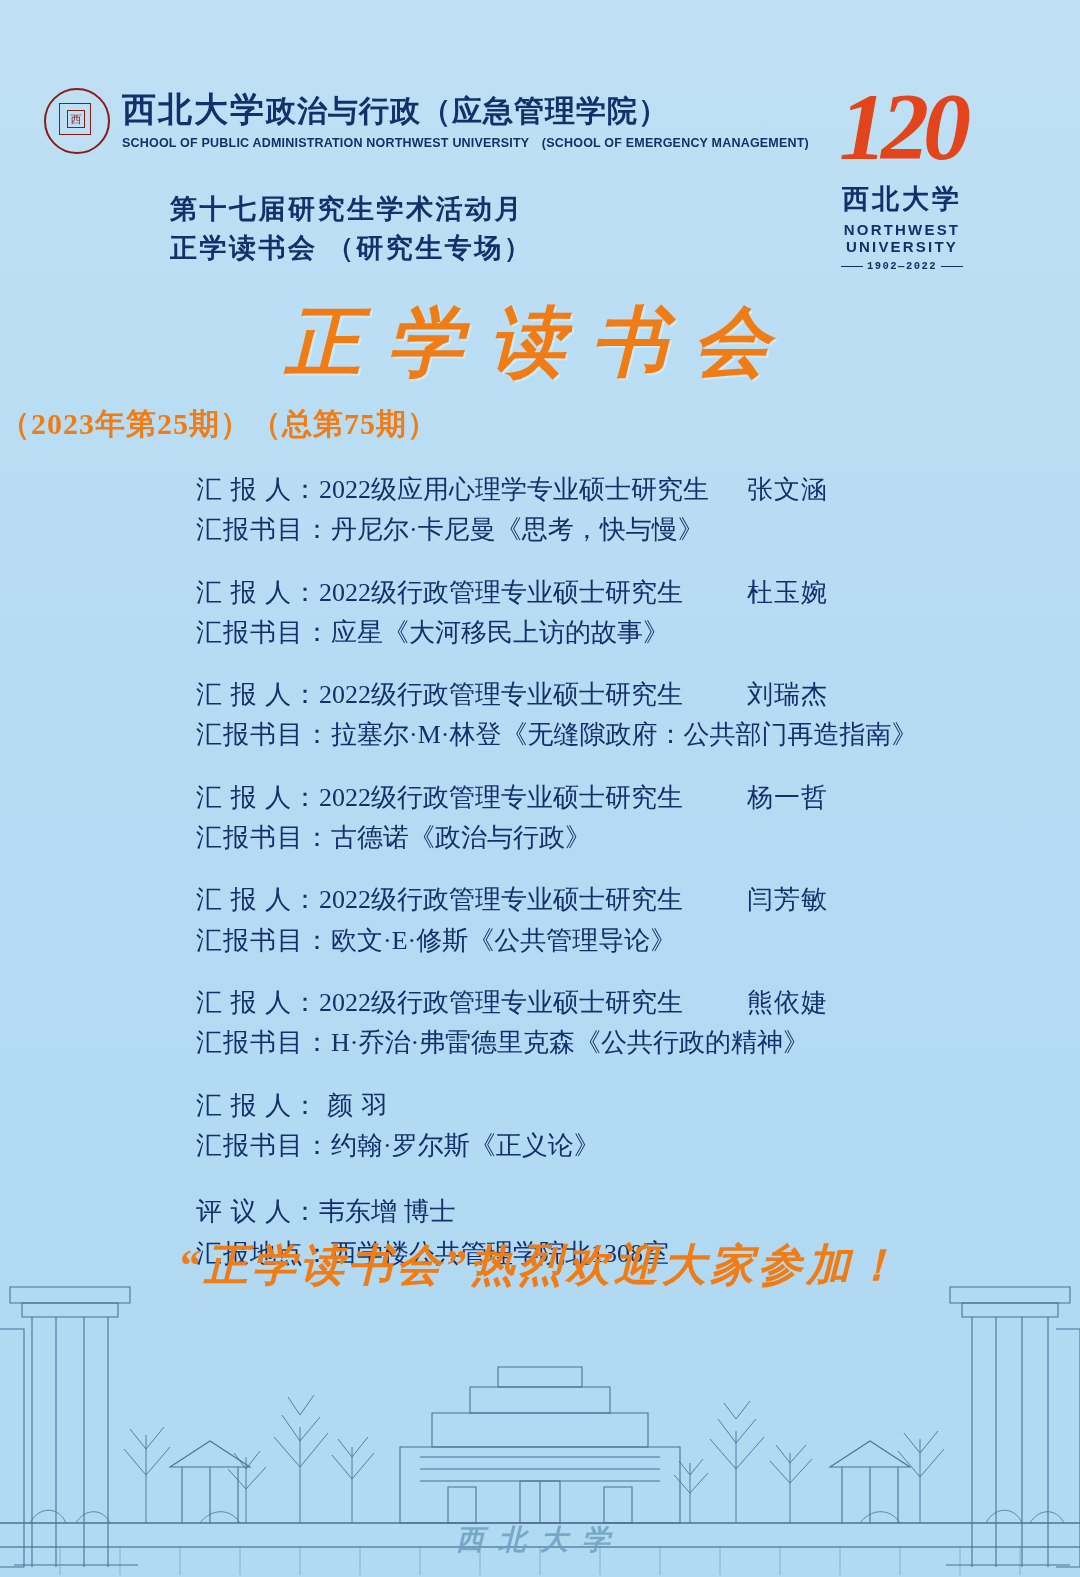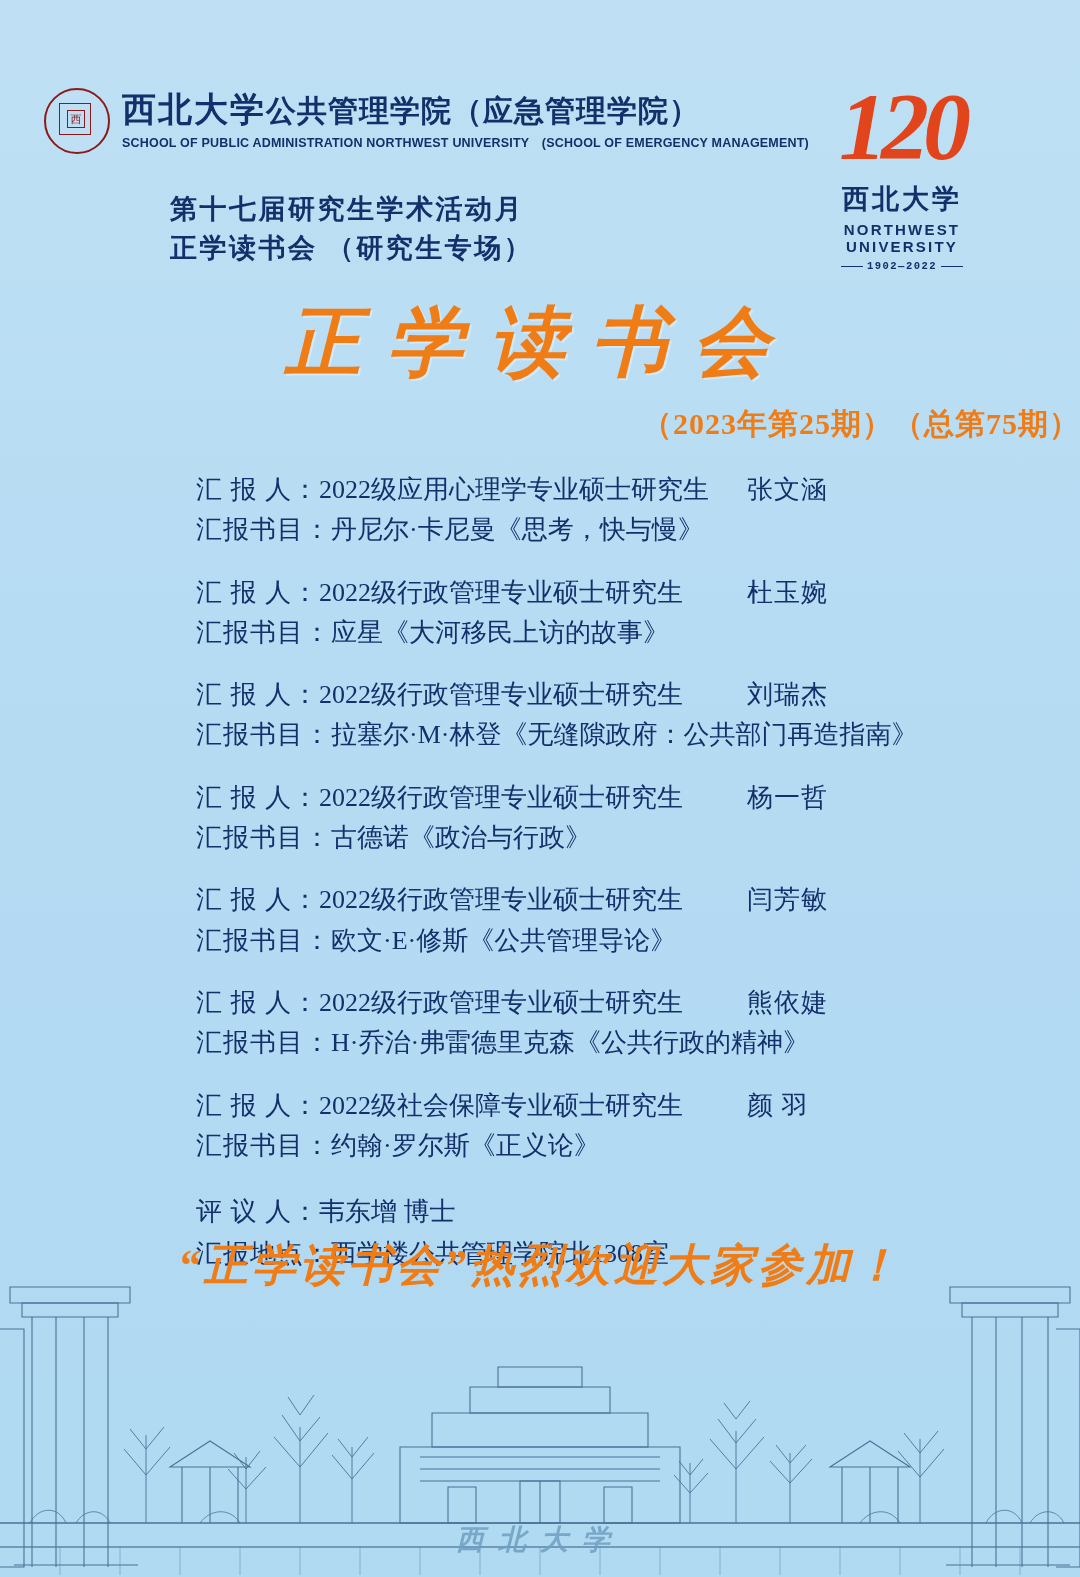--- a/index.html
+++ b/index.html
@@ -169,21 +169,21 @@
     font-size: 76px;
     letter-spacing: 26px;
     color: #f07c16;
     text-shadow: 2px 2px 0 rgba(255,255,255,0.35);
   }
   .issue {
     position: absolute;
     top: 404px;
     left: 0;
     width: 100%;
-    text-align: right;
+    text-align: left;
     font-family: "Liberation Serif", serif;
     font-weight: bold;
     font-size: 30px;
     letter-spacing: 1px;
     color: #f07c16;
   }
 
   
   .entries {
     position: absolute;
@@ -264,21 +264,21 @@
 <div class="poster">
 
   <div class="header">
 
     <div class="dept-logo">
       <div class="seal">
         <div class="seal-inner">西</div>
       </div>
       <div class="dept-text">
         <div class="dept-cn">
-          <span class="big">西北大学</span><span>公共管理学院（应急管理学院）</span>
+          <span class="big">西北大学</span><span>政治与行政（应急管理学院）</span>
         </div>
         <div class="dept-en">SCHOOL OF PUBLIC ADMINISTRATION NORTHWEST UNIVERSITY　(SCHOOL OF EMERGENCY MANAGEMENT)</div>
       </div>
     </div>
 
     <div class="uni-mark">
       <div class="brush">120</div>
       <div class="uni-cn">西北大学</div>
       <div class="uni-en">NORTHWEST UNIVERSITY</div>
       <div class="uni-years">1902—2022</div>
@@ -363,21 +363,20 @@
       </div>
       <div class="line">
         <span class="lbl">汇报书目：</span>
         <span class="val">H·乔治·弗雷德里克森《公共行政的精神》</span>
       </div>
     </div>
 
     <div class="entry">
       <div class="line presenter-line">
         <span class="lbl">汇 报 人：</span>
-        <span class="val">2022级社会保障专业硕士研究生</span>
         <span class="person">颜  羽</span>
       </div>
       <div class="line">
         <span class="lbl">汇报书目：</span>
         <span class="val">约翰·罗尔斯《正义论》</span>
       </div>
     </div>
 
     <div class="info">
       <div class="line">

